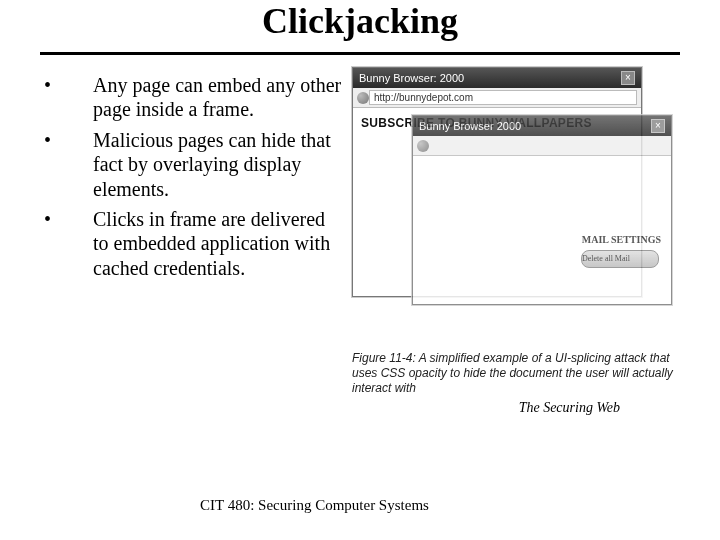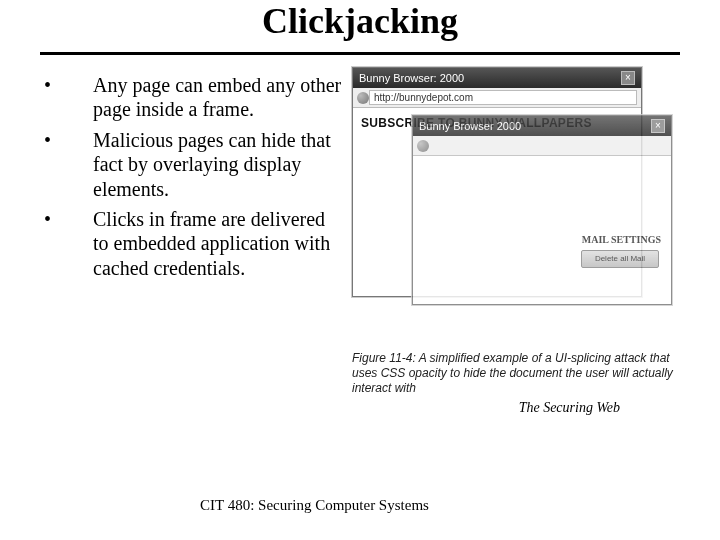--- a/index.html
+++ b/index.html
@@ -23,21 +23,21 @@
   .win.front { left: 60px; top: 48px; width: 260px; height: 190px; opacity: 0.82; }
   .titlebar { height: 20px; background: linear-gradient(#555,#2a2a2a); color: #fff; font-family: Arial, sans-serif; font-size: 11px; display: flex; align-items: center; padding: 0 6px; justify-content: space-between; }
   .titlebar .tbtxt { white-space: nowrap; overflow: hidden; }
   .titlebar .tbx { width: 14px; height: 14px; background: #888; border: 1px solid #bbb; text-align: center; line-height: 12px; font-size: 10px; }
   .addr { height: 20px; border-bottom: 1px solid #bbb; display: flex; align-items: center; padding: 0 4px; background: #eee; }
   .globe { width: 12px; height: 12px; border-radius: 50%; background: radial-gradient(circle at 30% 30%, #bbb, #777); flex: 0 0 12px; }
   .url { font-family: Arial, sans-serif; font-size: 10px; color: #333; background: #fff; border: 1px solid #bbb; padding: 1px 4px; flex: 1; white-space: nowrap; overflow: hidden; }
   .content { padding: 8px; font-family: Arial, sans-serif; }
   .hband { font-weight: bold; font-size: 12px; letter-spacing: 0.3px; color: #111; }
   .mail-settings { position: absolute; right: 10px; top: 78px; font-family: Liberation Serif, serif; font-weight: bold; font-size: 10px; color: #333; }
-  .mailbtn { position: absolute; right: 12px; top: 94px; width: 78px; height: 18px; border: 1px solid #888; background: linear-gradient(#ddd,#bbb); font-family: Liberation Sans, sans-serif; font-size: 8px; text-align: center; line-height: 16px; color: #333; border-radius: 2px; }
+  .mailbtn { position: absolute; right: 12px; top: 94px; width: 78px; height: 18px; border: 1px solid #888; background: linear-gradient(#ddd,#bbb); font-family: Liberation Serif, serif; font-size: 8px; text-align: left; line-height: 16px; color: #333; border-radius: 8px; }
 
   .caption { font-family: Arial, sans-serif; font-style: italic; font-size: 12px; color: #222; margin-top: 24px; width: 330px; line-height: 1.25; }
 
   .attribution { position: absolute; right: 100px; top: 400px; font-style: italic; font-size: 14px; }
 
   .footer { position: absolute; left: 200px; bottom: 26px; font-size: 15px; }
 </style>
 </head>
 <body>
 

